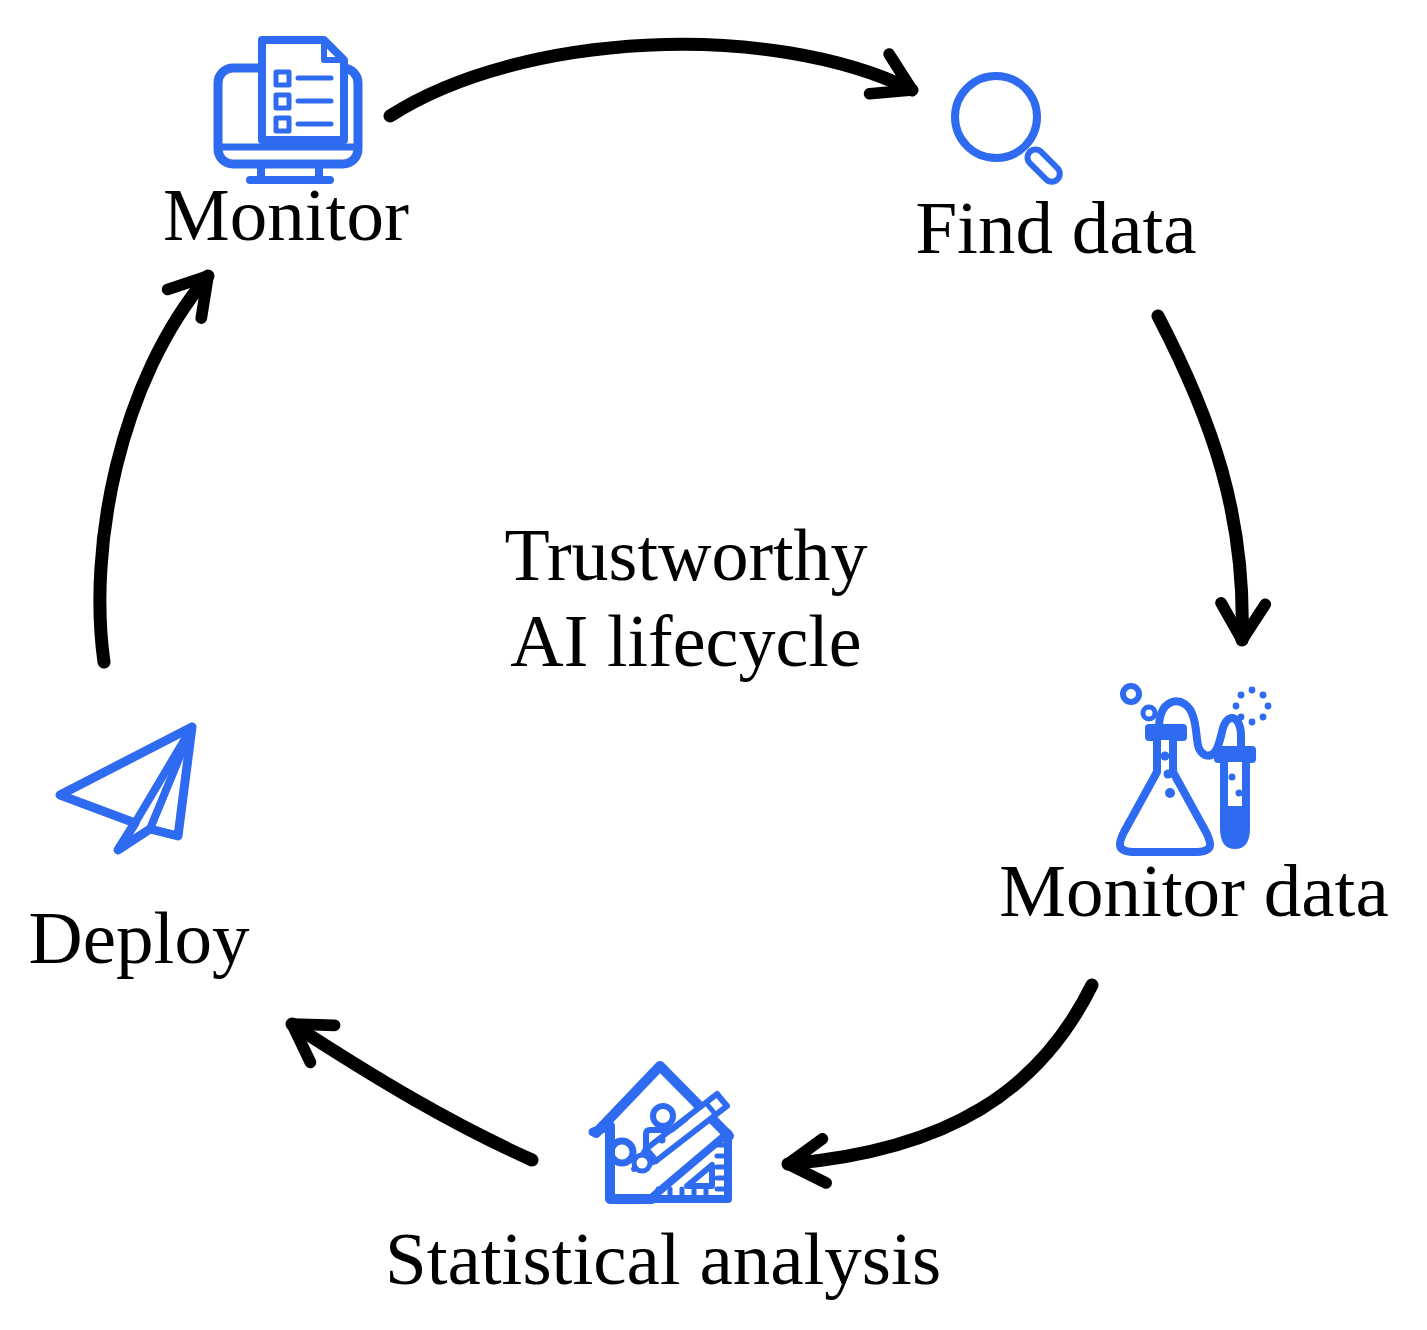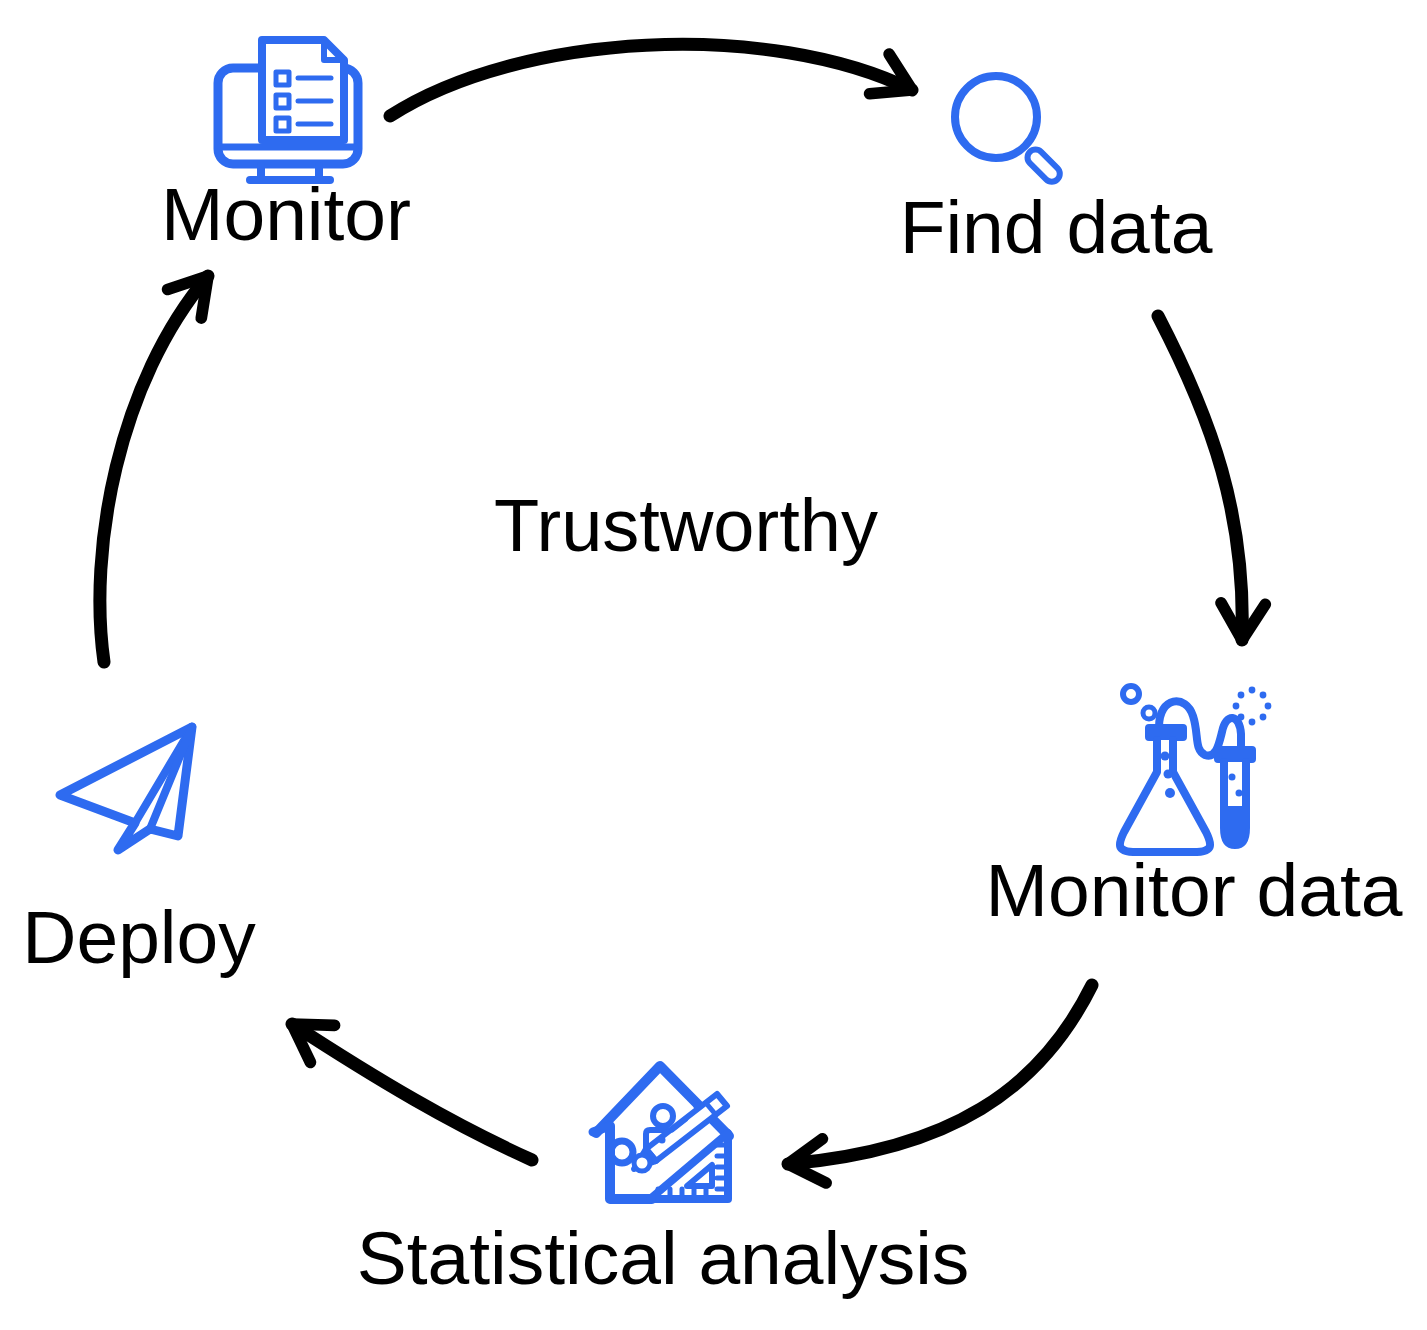--- a/index.html
+++ b/index.html
@@ -7,34 +7,34 @@
     --arrow:#000000;
     --text:#000000;
     --bg:#FFFFFF;
   }
   html,body{margin:0;padding:0;background:var(--bg);}
   #stage{
     position:relative;
     width:1427px;height:1330px;
     background:var(--bg);
     overflow:hidden;
-    font-family:Liberation Sans, sans-serif;
+    font-family:Liberation Serif, serif;
   }
   #diagram-svg{position:absolute;left:0;top:0;width:1427px;height:1330px;}
   .label{
     position:absolute;
     transform:translateX(-50%);
     font-size:75px;
     line-height:1;
     color:var(--text);
     white-space:nowrap;
   }
   .center-title{
     position:absolute;
-    left:686px;top:483px;
+    left:686px;top:513px;
     transform:translateX(-50%);
     text-align:center;
     font-size:74px;
     line-height:1.16;
     color:var(--text);
     white-space:nowrap;
   }
 </style>
 </head>
 <body>
@@ -149,15 +149,16 @@
   </svg>
 
   <div class="label" style="left:286px;  top:177px;">Monitor</div>
   <div class="label" style="left:1024px; top:190px;margin-left:32px;">Find data</div>
   <div class="label" style="left:1194px; top:853px;">Monitor data</div>
   <div class="label" style="left:663px;  top:1221px;">Statistical analysis</div>
   <div class="label" style="left:139px;  top:867px;margin-top:33px;">Deploy</div>
 
   <div class="center-title">
     <div>Trustworthy</div>
+    <div>AI lifecycle</div>
   </div>
 
 </div>
 
 </body></html>

